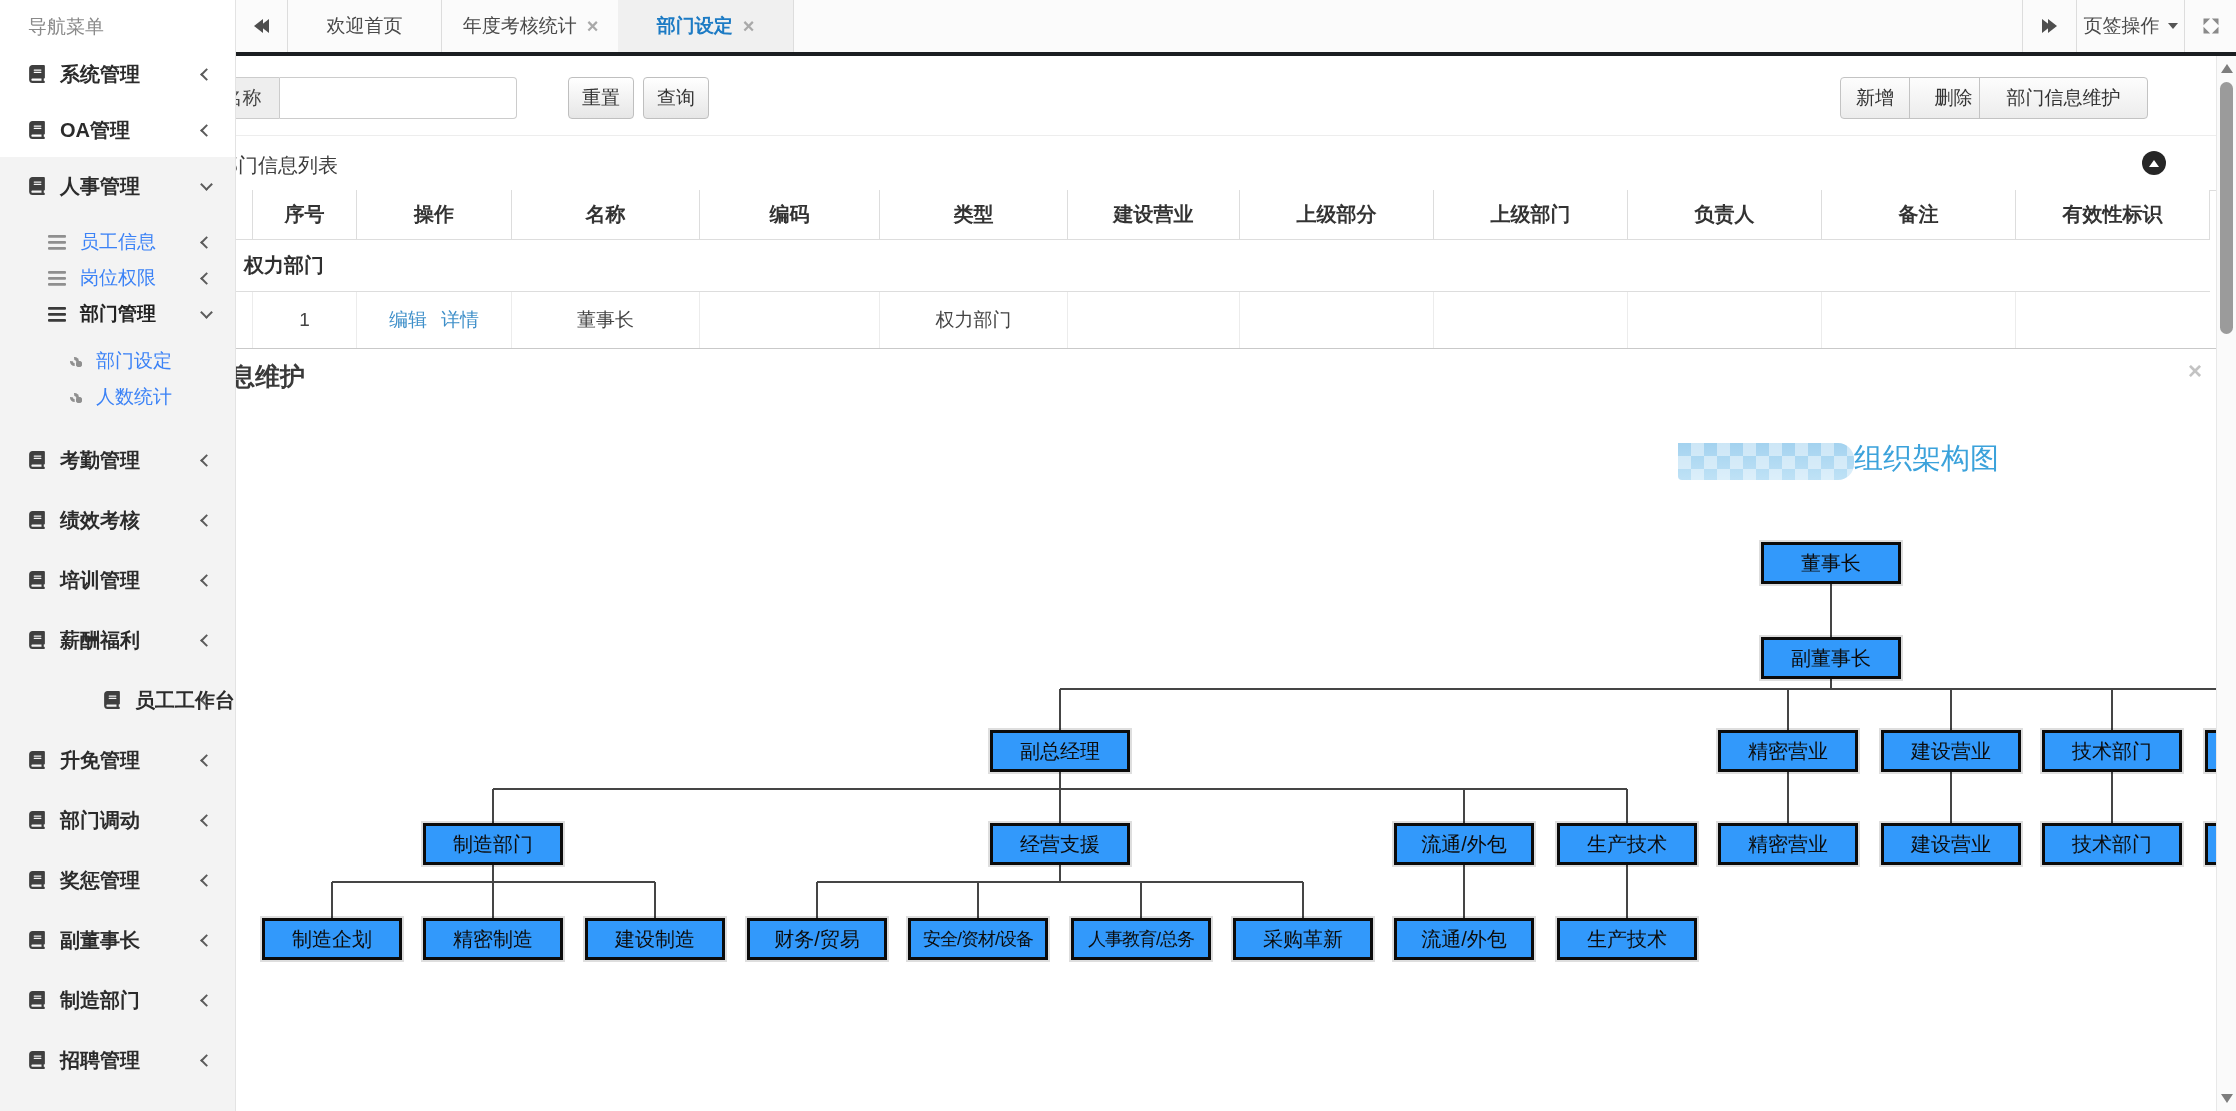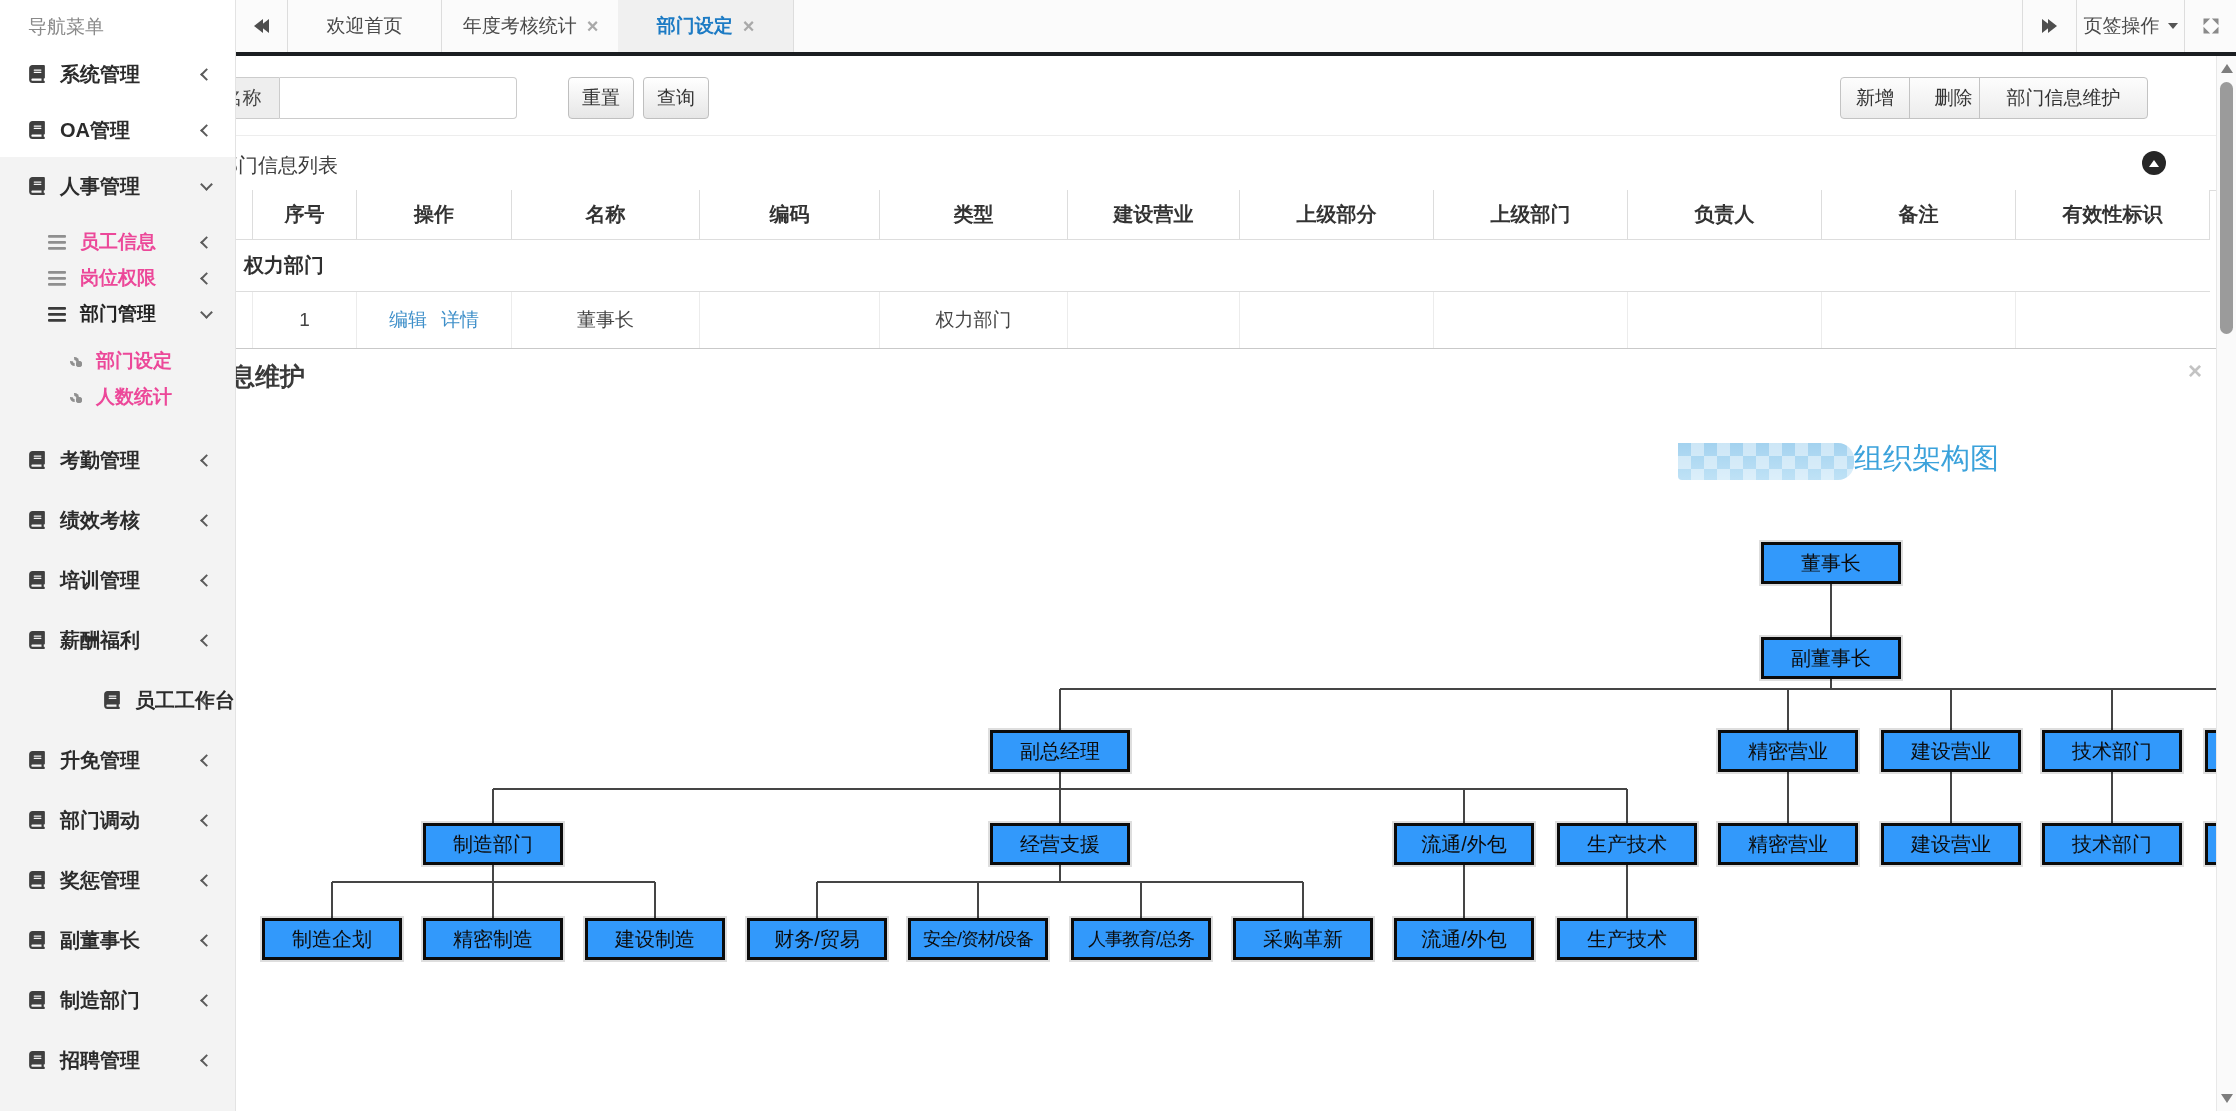--- a/index.html
+++ b/index.html
@@ -74,21 +74,21 @@
   .vline{position:absolute;width:2px;background:#454545;z-index:1;}
   .hline2{position:absolute;height:2px;background:#454545;z-index:1;}
 
   
   #sidebar{position:absolute;left:0;top:0;width:236px;height:1111px;background:#fff;z-index:10;
            border-right:1px solid #e3e3e3;}
   .sb-lower{position:absolute;left:0;top:157px;right:0;bottom:0;background:#f3f3f3;}
   .sb-header{position:absolute;left:28px;top:14px;font-size:19px;color:#8a8a8a;}
   .sb-item{position:absolute;left:0;width:100%;height:40px;display:flex;align-items:center;cursor:pointer;}
   .sb-item .sb-lb{font-size:20px;font-weight:600;color:#2b2b2b;}
-  .sb-item.muted .sb-lb{font-weight:700;color:#ec4899;}
+  .sb-item.muted .sb-lb{font-weight:400;color:#3b82f6;}
   .sb-item.lvl0{padding-left:28px;}
   .sb-item.lvl1{padding-left:48px;}
   .sb-item.lvl1 .sb-lb{font-size:19px;}
   .sb-item.lvl1.active .sb-lb{font-weight:700;color:#222;}
   .sb-item.lvl2{padding-left:70px;}
   .sb-item.lvl2 .sb-lb{font-size:19px;}
   .sb-ic{display:inline-flex;align-items:center;margin-right:14px;color:#8f8f8f;}
   .sb-item.active .sb-ic,.sb-item.lvl0 .sb-ic{color:#3a3a3a;}
   .chev{position:absolute;right:24px;width:9px;height:9px;border-left:2px solid #5b5b5b;border-bottom:2px solid #5b5b5b;}
   .chev.left{transform:rotate(45deg);}

